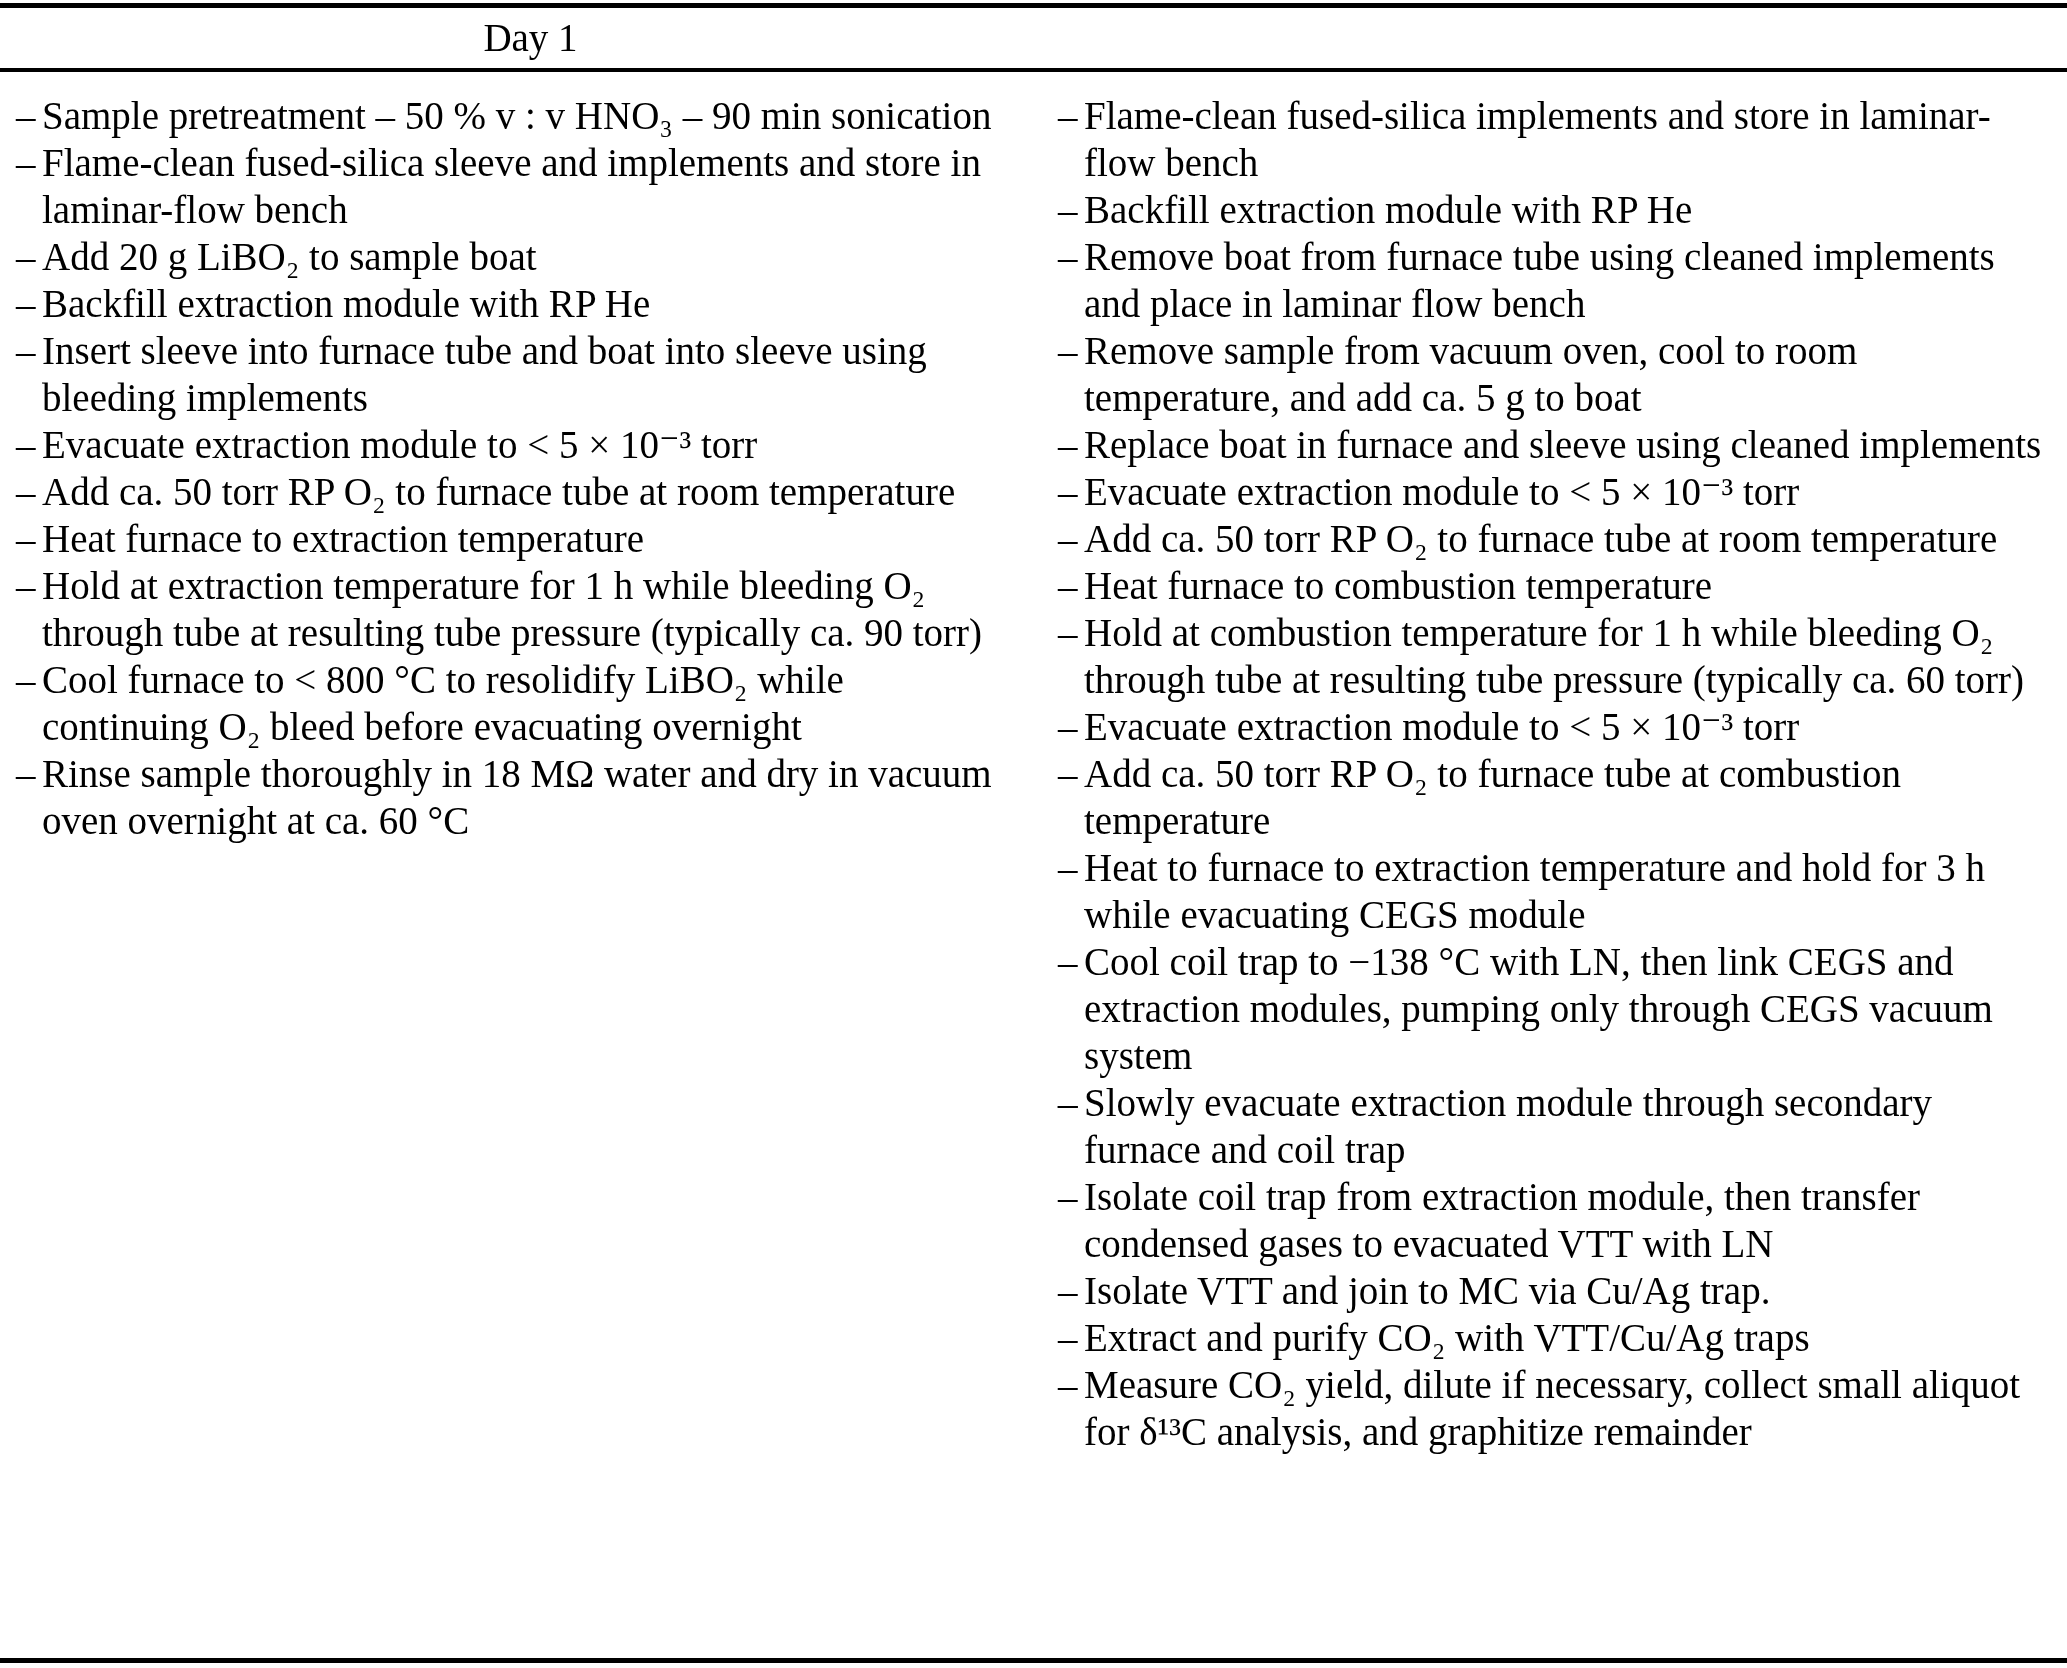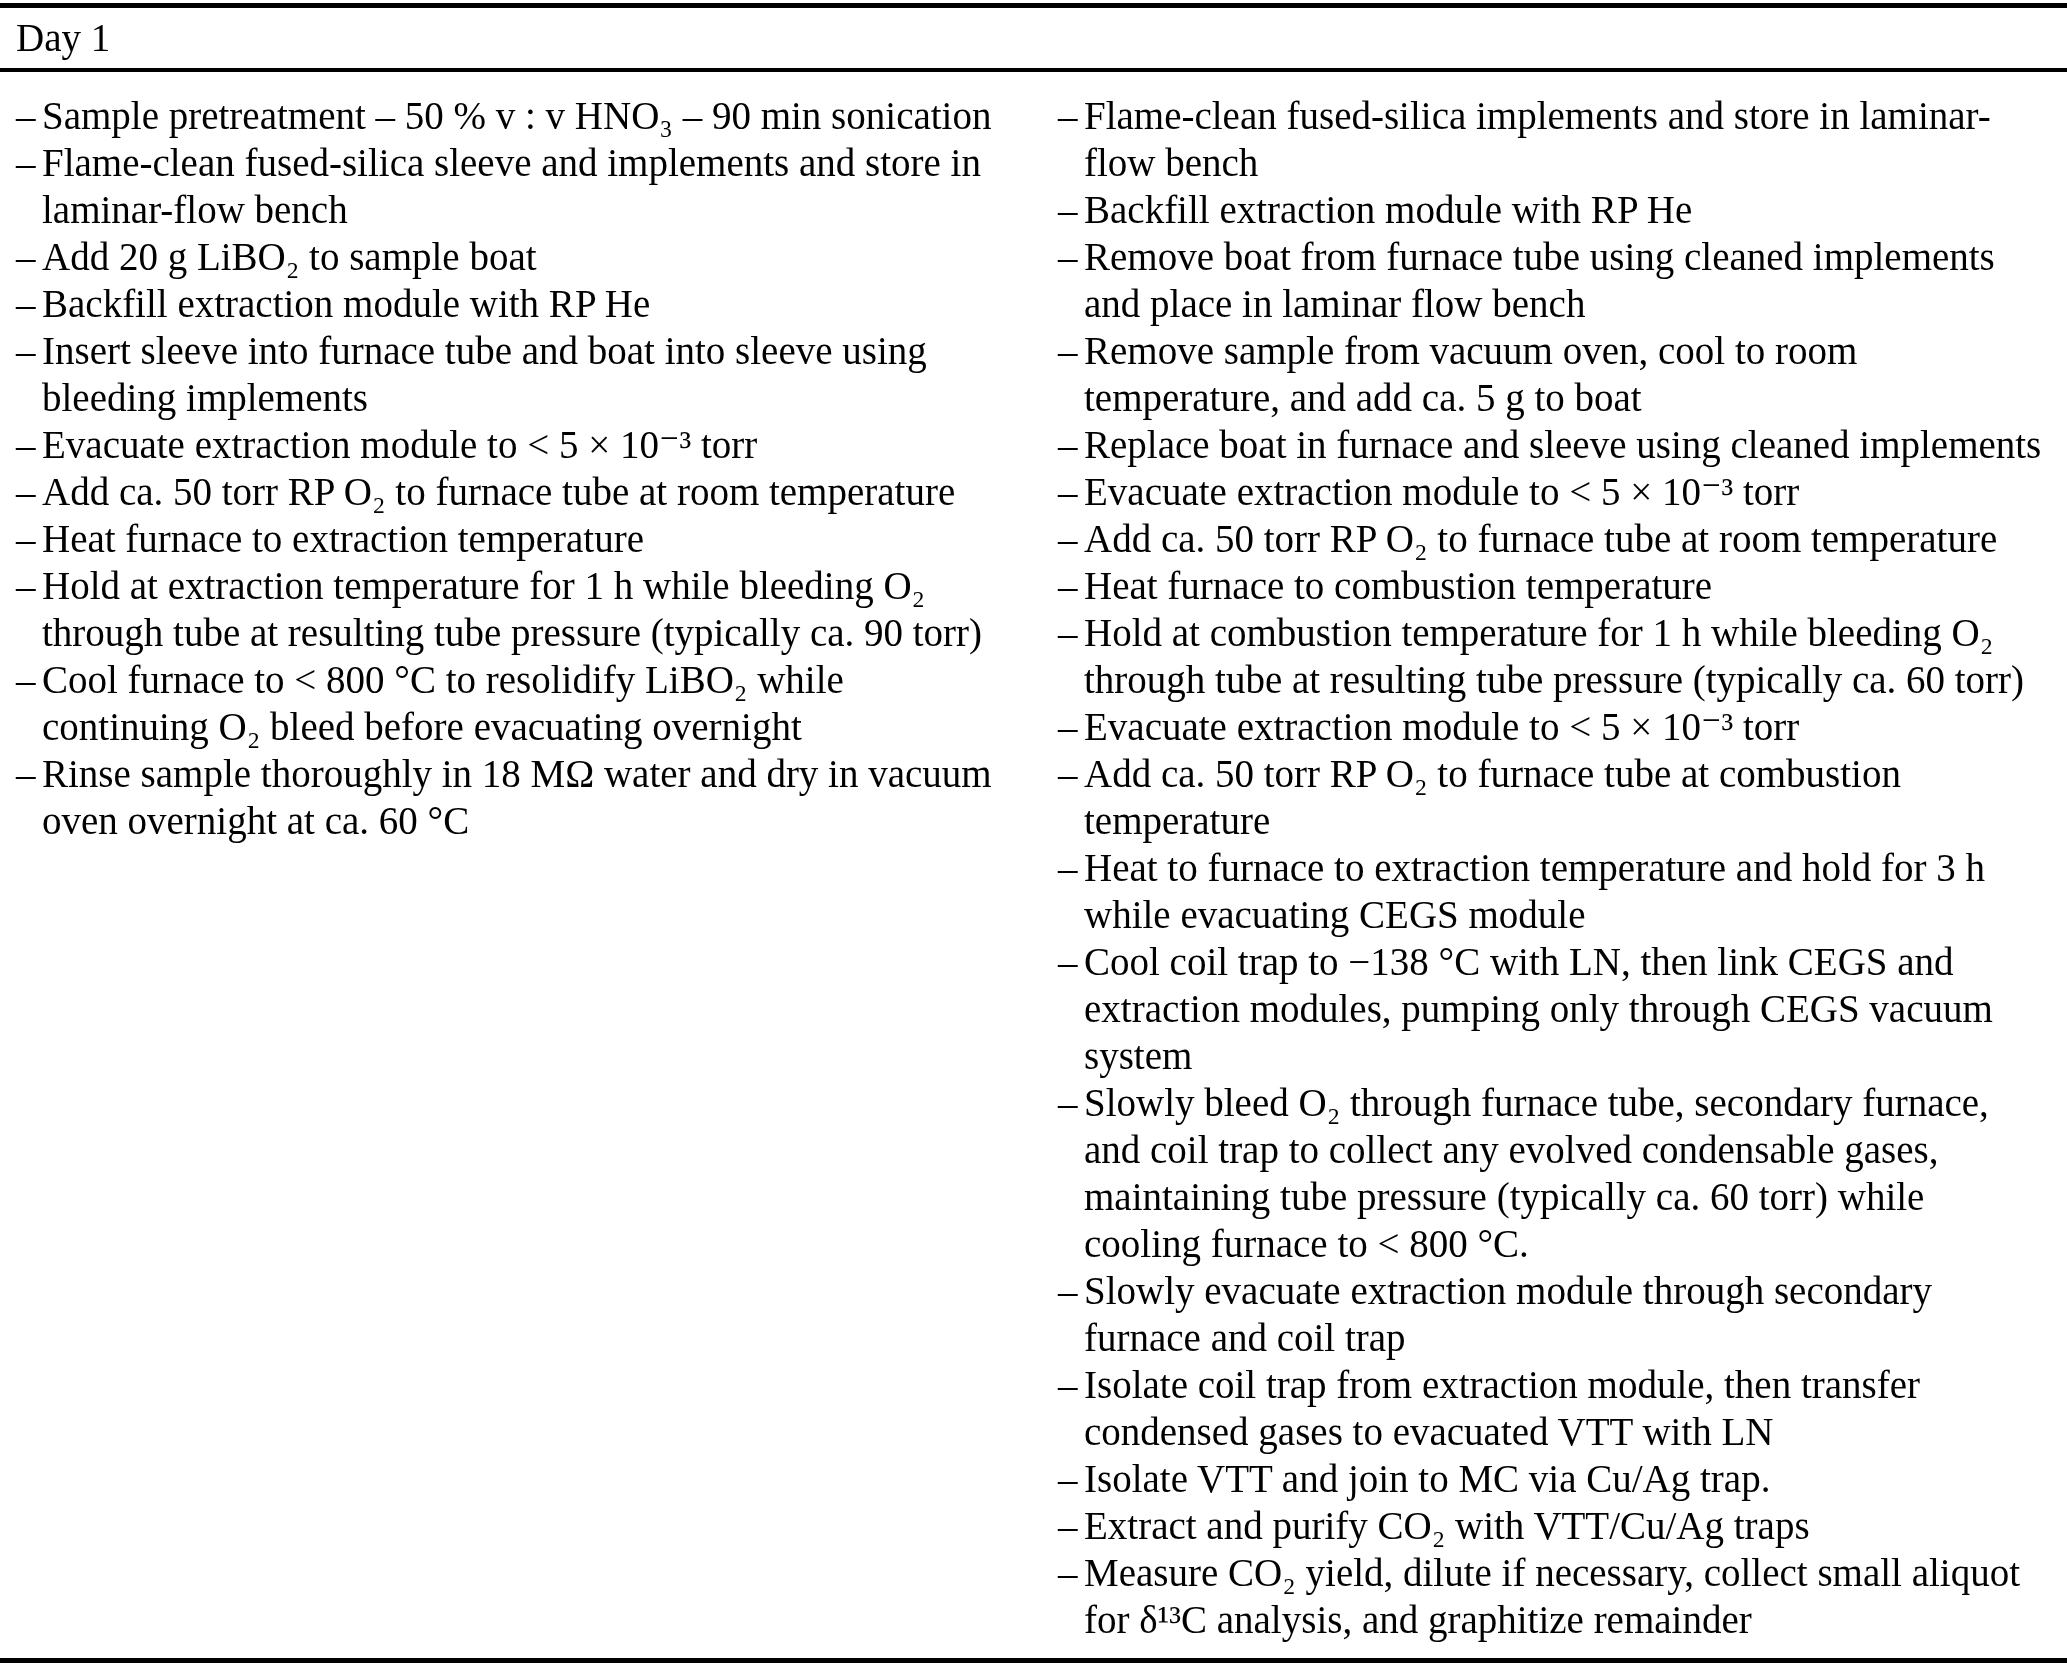--- a/index.html
+++ b/index.html
@@ -31,21 +31,21 @@
   .header-row {
     position: absolute;
     top: 14px;
     left: 0;
     right: 0;
     display: flex;
   }
   .header-cell {
     box-sizing: border-box;
   }
-  .header-cell.day1 { width: 1045px; padding-left: 16px; }
+  .header-cell.day1 { width: 1045px; padding-left: 16px; text-align: center; }
   .header-cell.day2 { width: 1022px; padding-left: 13px; }
 
   .body-row {
     position: absolute;
     top: 92px;
     left: 0;
     right: 0;
     display: flex;
     align-items: flex-start;
   }
@@ -107,21 +107,21 @@
         <li class="step"><span class="marker">–</span><span class="step-text">Remove sample from vacuum oven, cool to room temperature, and add ca. 5 g to boat</span></li>
         <li class="step"><span class="marker">–</span><span class="step-text">Replace boat in furnace and sleeve using cleaned implements</span></li>
         <li class="step"><span class="marker">–</span><span class="step-text">Evacuate extraction module to &lt; 5 × 10⁻³ torr</span></li>
         <li class="step"><span class="marker">–</span><span class="step-text">Add ca. 50 torr RP O₂ to furnace tube at room temperature</span></li>
         <li class="step"><span class="marker">–</span><span class="step-text">Heat furnace to combustion temperature</span></li>
         <li class="step"><span class="marker">–</span><span class="step-text">Hold at combustion temperature for 1 h while bleeding O₂ through tube at resulting tube pressure (typically ca. 60 torr)</span></li>
         <li class="step"><span class="marker">–</span><span class="step-text">Evacuate extraction module to &lt; 5 × 10⁻³ torr</span></li>
         <li class="step"><span class="marker">–</span><span class="step-text">Add ca. 50 torr RP O₂ to furnace tube at combustion temperature</span></li>
         <li class="step"><span class="marker">–</span><span class="step-text">Heat to furnace to extraction temperature and hold for 3 h while evacuating CEGS module</span></li>
         <li class="step"><span class="marker">–</span><span class="step-text">Cool coil trap to −138 °C with LN, then link CEGS and extraction modules, pumping only through CEGS vacuum system</span></li>
-        <li class="step"><span class="marker">–</span><span class="step-text">Slowly bleed O₂ through furnace tube, secondary furnace, and coil trap to collect any evolved condensable gases, maintaining tube pressure (typically ca. 60 torr) while cooling furnace to &lt; 800 °C.</span></li>
+        <li class="step"><span class="marker">–</span></li>
         <li class="step"><span class="marker">–</span><span class="step-text">Slowly evacuate extraction module through secondary furnace and coil trap</span></li>
         <li class="step"><span class="marker">–</span><span class="step-text">Isolate coil trap from extraction module, then transfer condensed gases to evacuated VTT with LN</span></li>
         <li class="step"><span class="marker">–</span><span class="step-text">Isolate VTT and join to MC via Cu/Ag trap.</span></li>
         <li class="step"><span class="marker">–</span><span class="step-text">Extract and purify CO₂ with VTT/Cu/Ag traps</span></li>
         <li class="step"><span class="marker">–</span><span class="step-text">Measure CO₂ yield, dilute if necessary, collect small aliquot for δ¹³C analysis, and graphitize remainder</span></li>
       </ul>
   </div>
 
   <div class="rule rule-bottom"></div>
 

